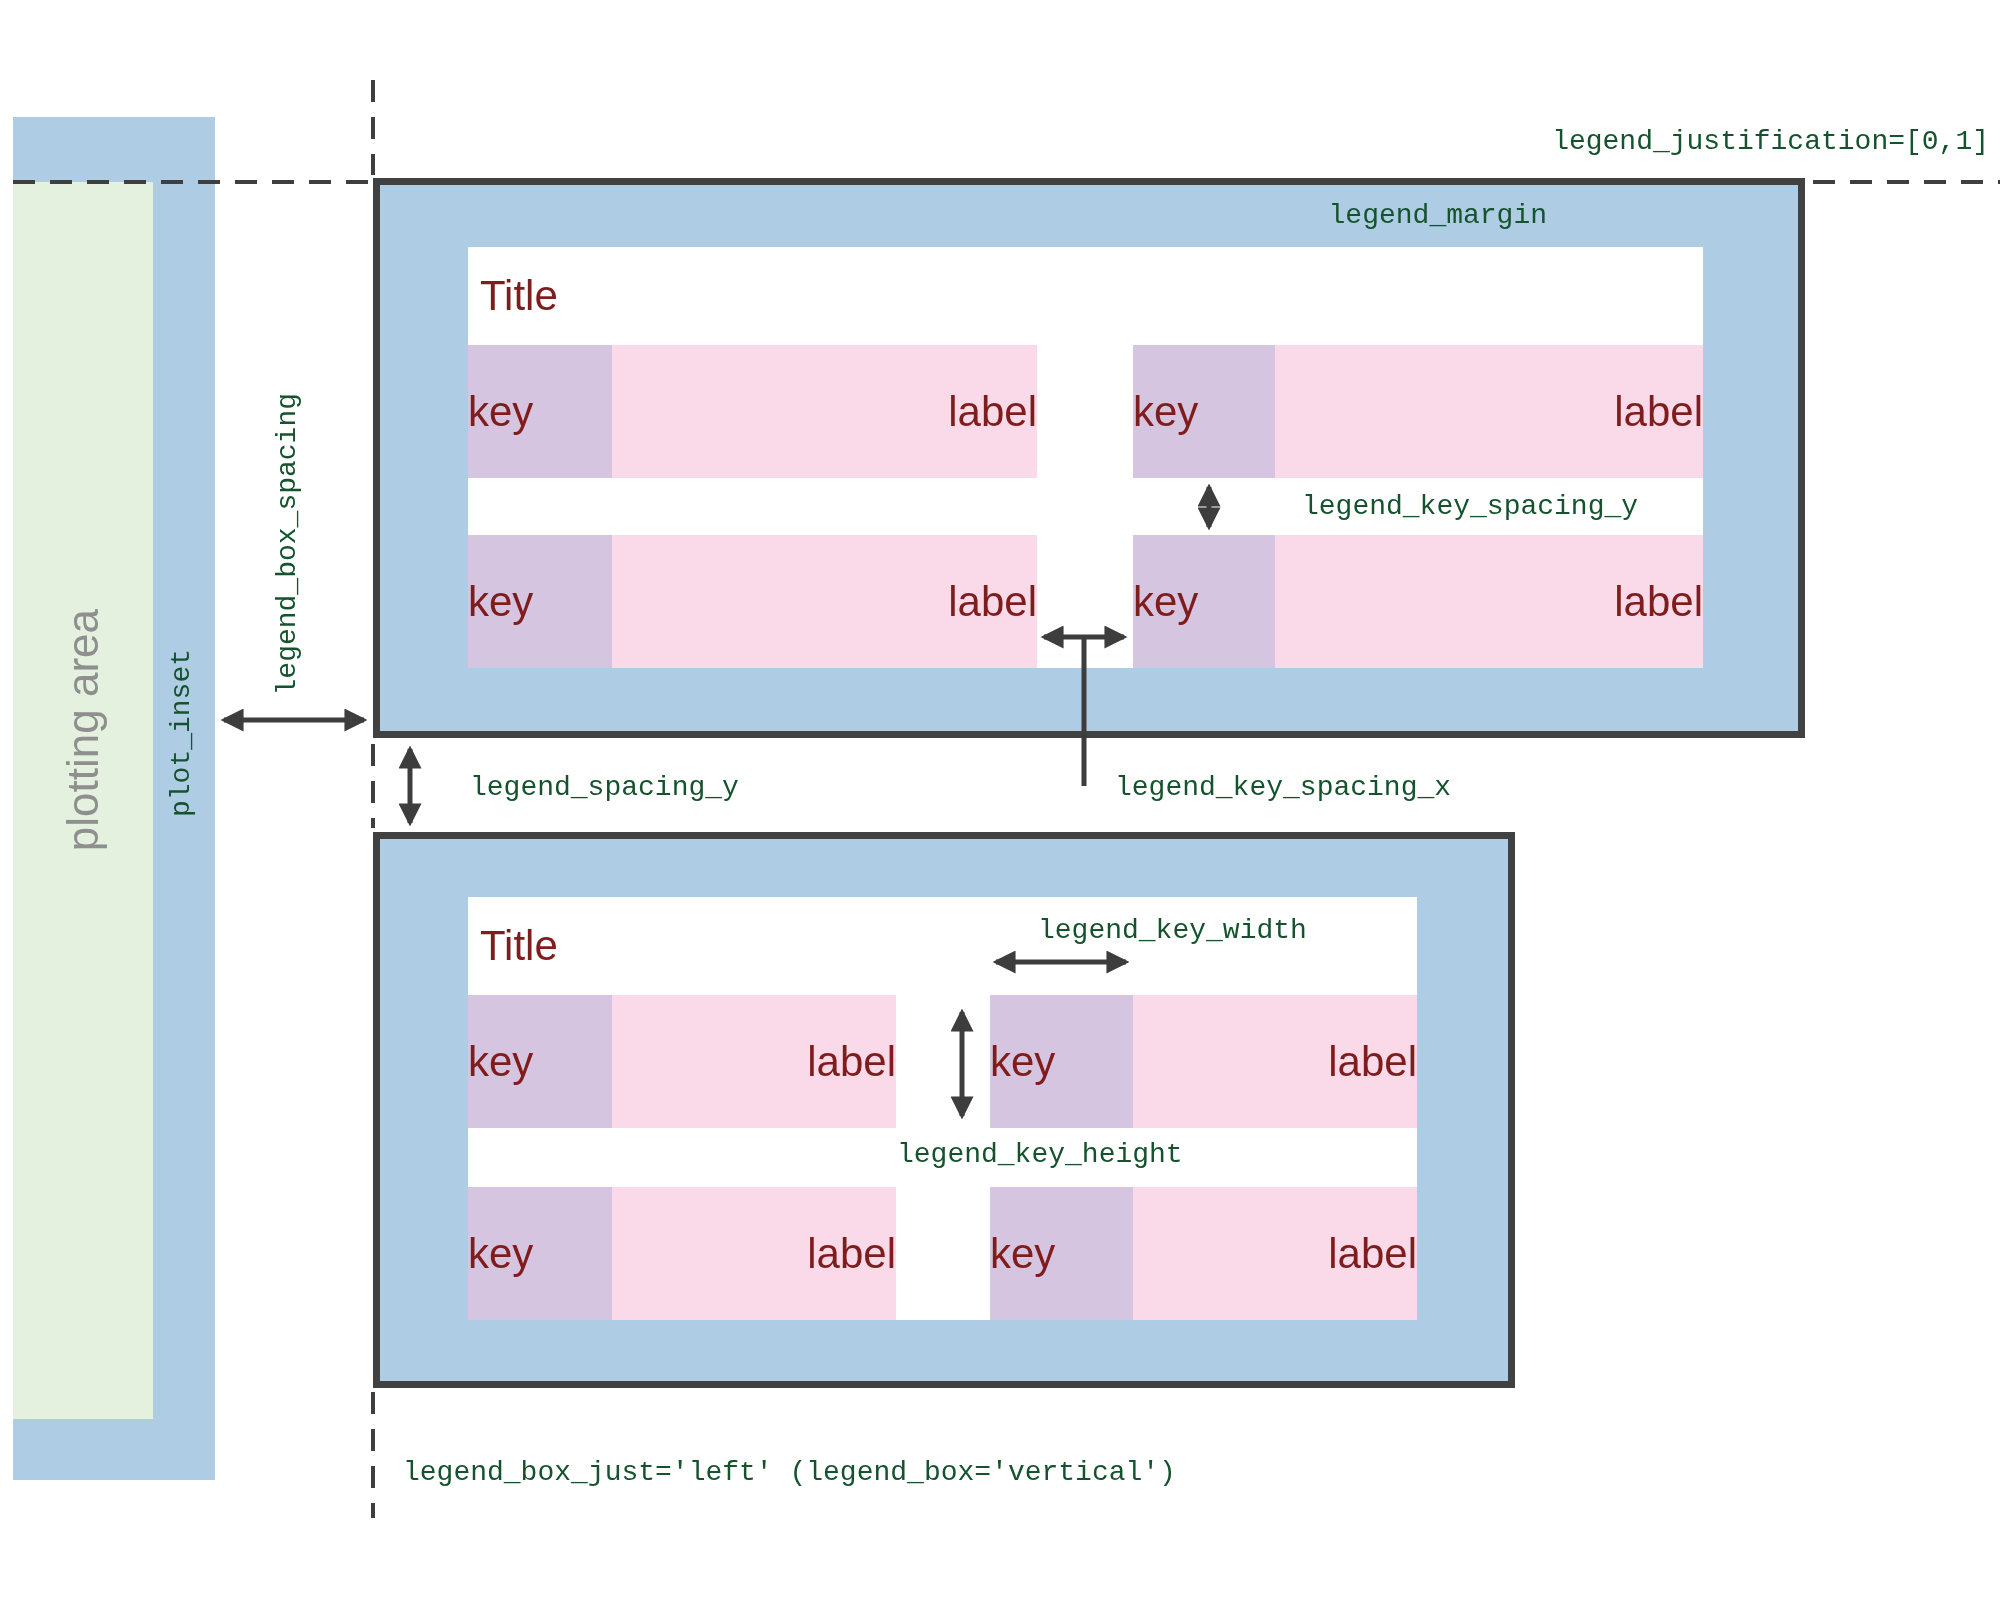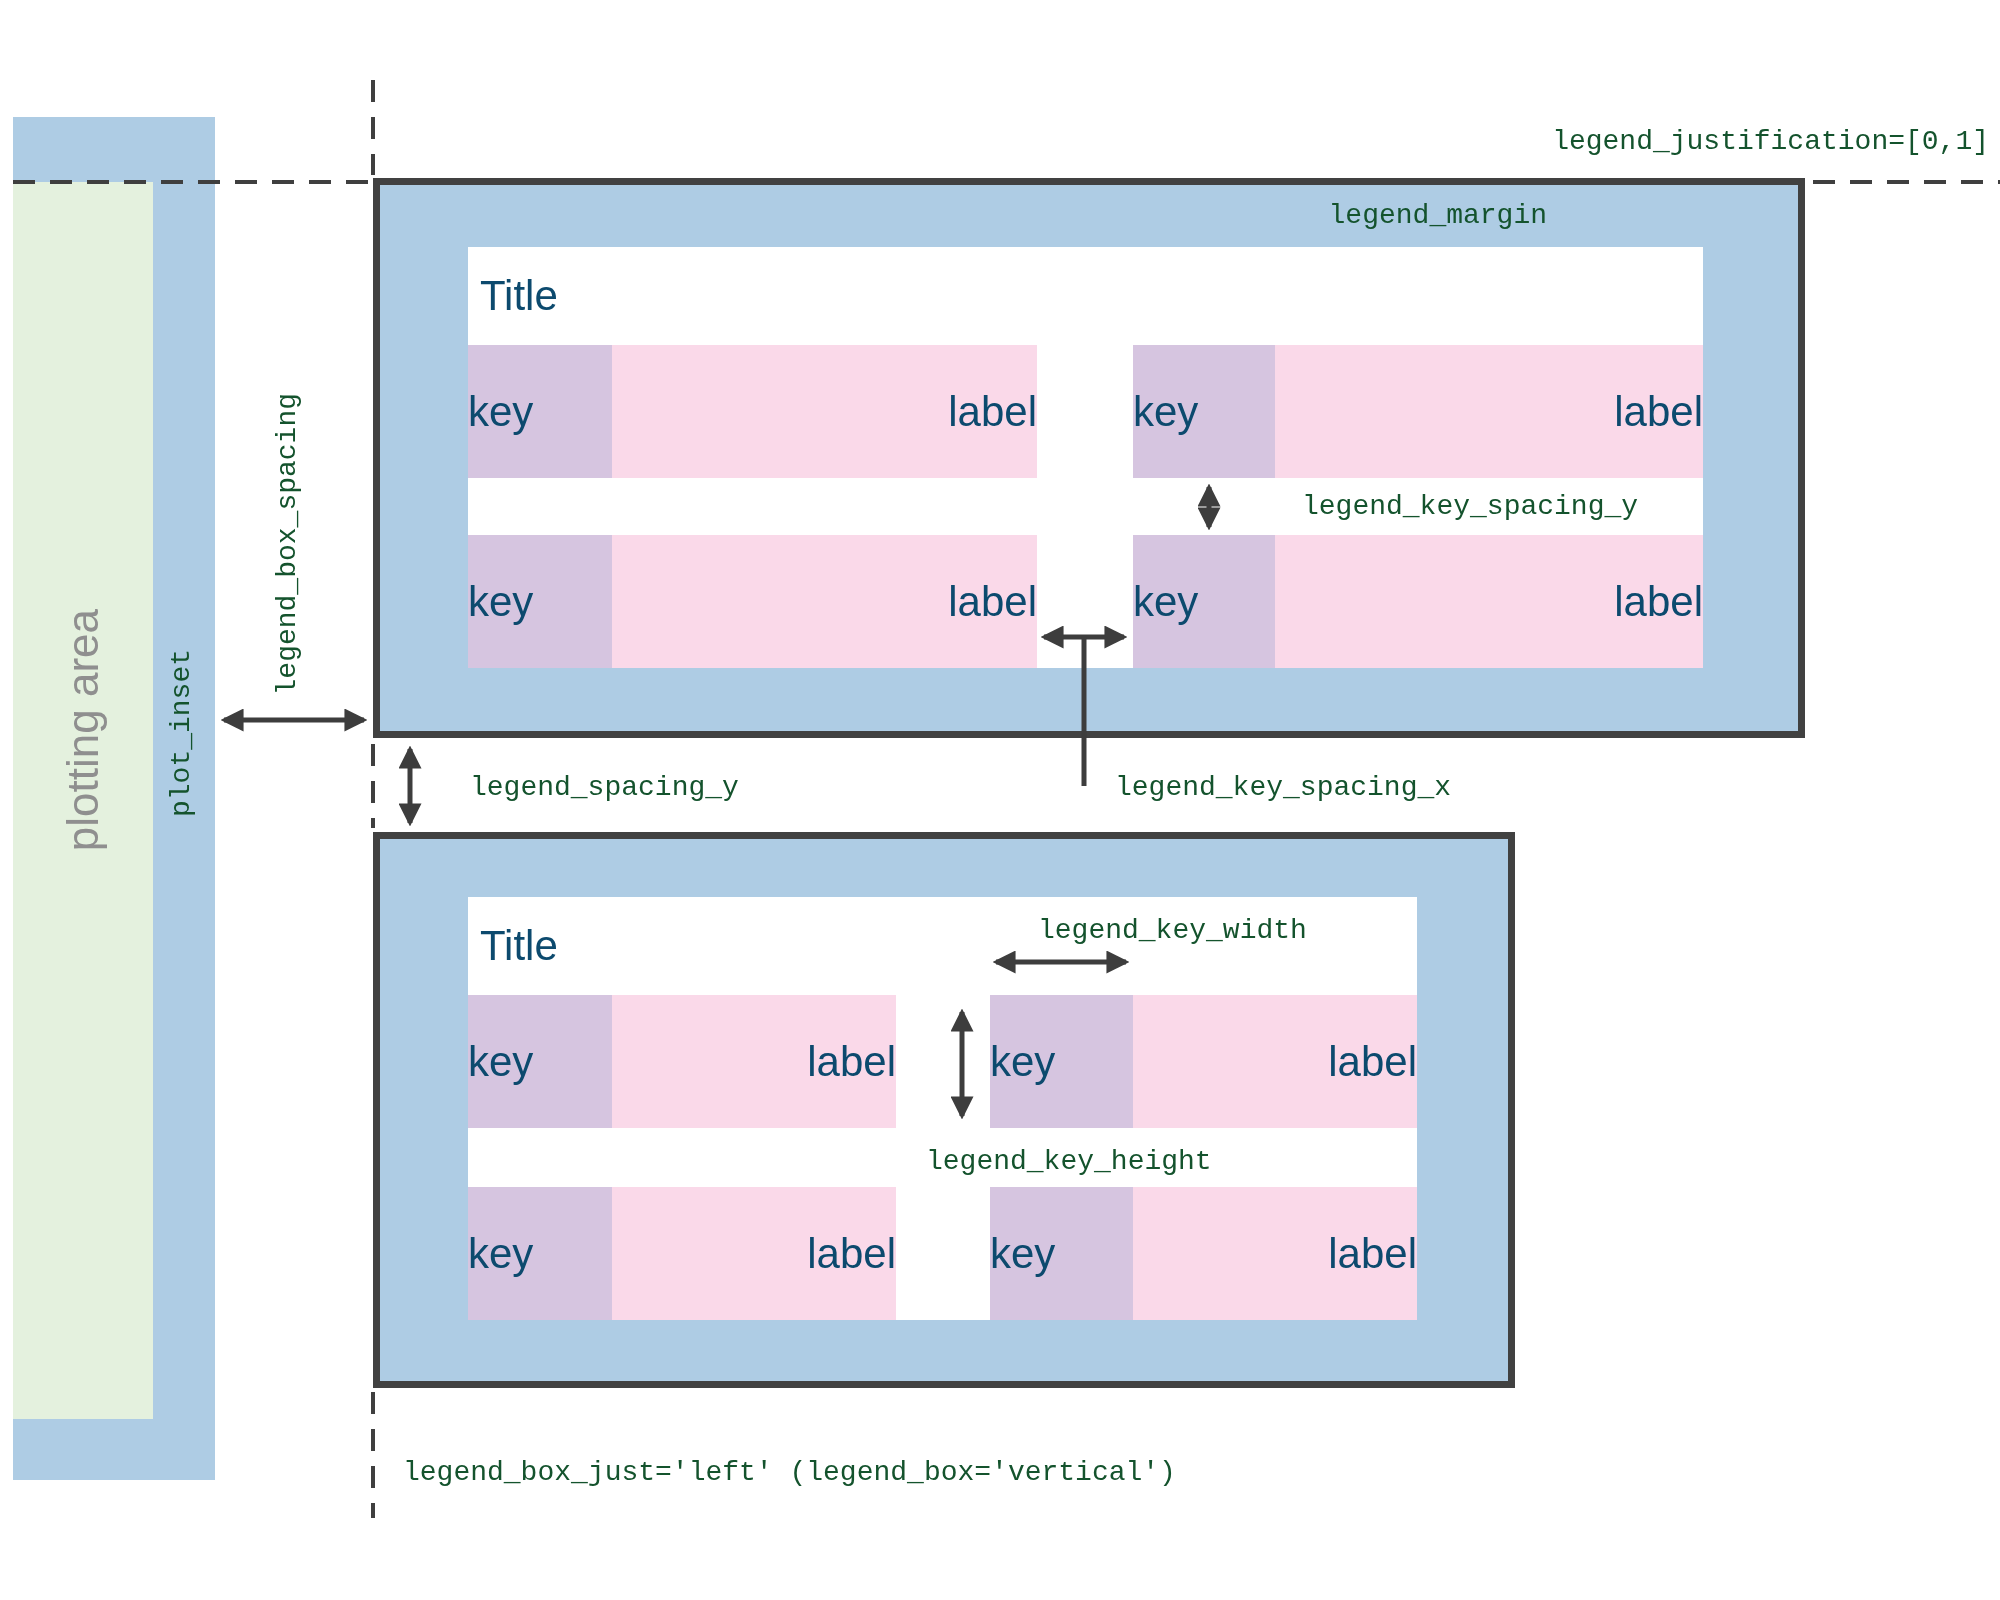--- a/index.html
+++ b/index.html
@@ -8,21 +8,21 @@
   .abs{position:absolute;}
   
   .blue{background:#aecce4;}
   .green{background:#e4f1de;}
   .purple{background:#d6c5e0;}
   .pink{background:#fad9e9;justify-content:flex-end;}
   .whitebg{background:#ffffff;}
   
   .legend-box{position:absolute;border:7px solid #414141;background:#aecce4;box-sizing:border-box;}
   
-  .sanslbl{font-family:"Liberation Sans",sans-serif;font-size:42px;color:#0c4a6e;
+  .sanslbl{font-family:"Liberation Sans",sans-serif;font-size:42px;color:#7f1d1d;
            line-height:1;white-space:nowrap;}
   .cell{position:absolute;display:flex;align-items:center;}
   .cell .sanslbl{}
   .trow{position:absolute;display:flex;align-items:center;}
   
   .mono{position:absolute;font-family:"Liberation Mono",monospace;font-size:28px;color:#14532d;
         line-height:28px;white-space:nowrap;}
   
   .vwrap{position:absolute;display:flex;align-items:center;justify-content:center;}
   .vtext{writing-mode:vertical-rl;transform:rotate(180deg);}
@@ -148,17 +148,17 @@
   <div class="mono" style="right:453px;top:202px;">legend_margin</div>
 
   <div class="mono" style="left:1302px;top:493px;">legend_key_spacing_y</div>
 
   <div class="mono" style="left:1115px;top:774px;">legend_key_spacing_x</div>
 
   <div class="mono" style="left:470px;top:774px;">legend_spacing_y</div>
 
   <div class="mono" style="left:1038px;top:917px;">legend_key_width</div>
 
-  <div class="mono" style="left:926px;top:1141px;margin-top:7px;">legend_key_height</div>
+  <div class="mono" style="left:897px;top:1141px;">legend_key_height</div>
 
   <div class="mono" style="left:403px;top:1436px;margin-top:23px;">legend_box_just='left' (legend_box='vertical')</div>
 
 </div>
 
 </body></html>

